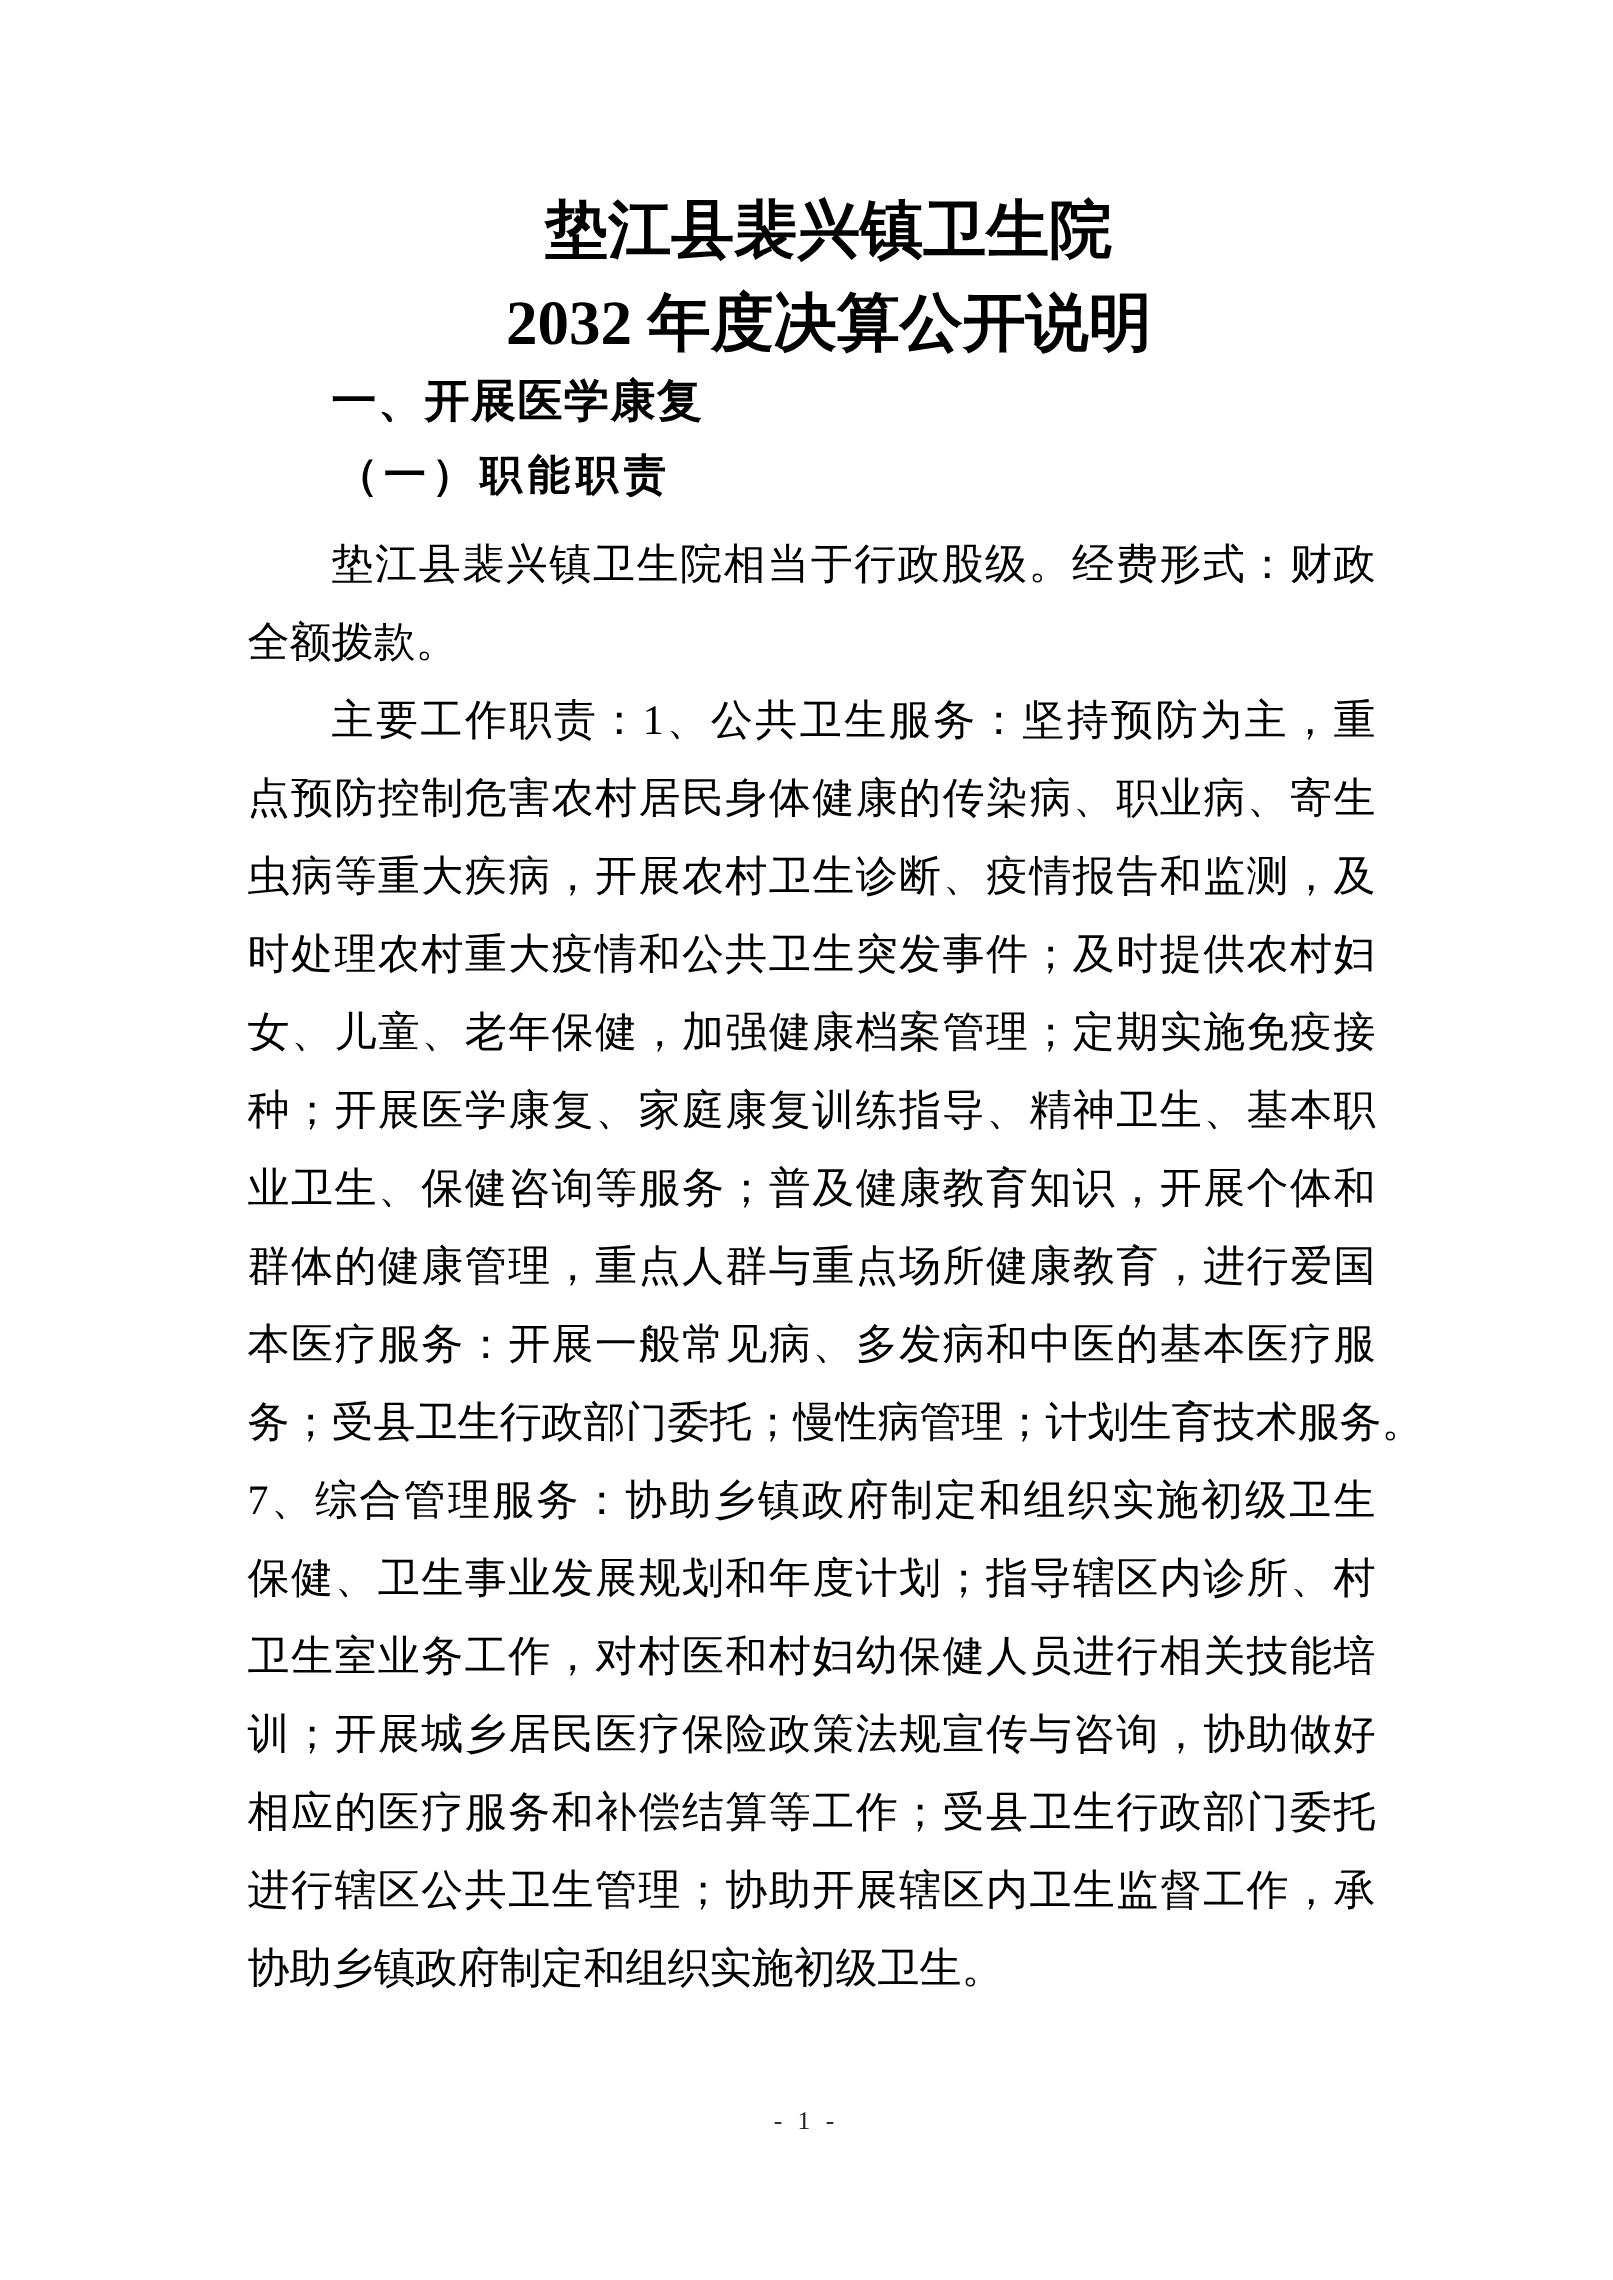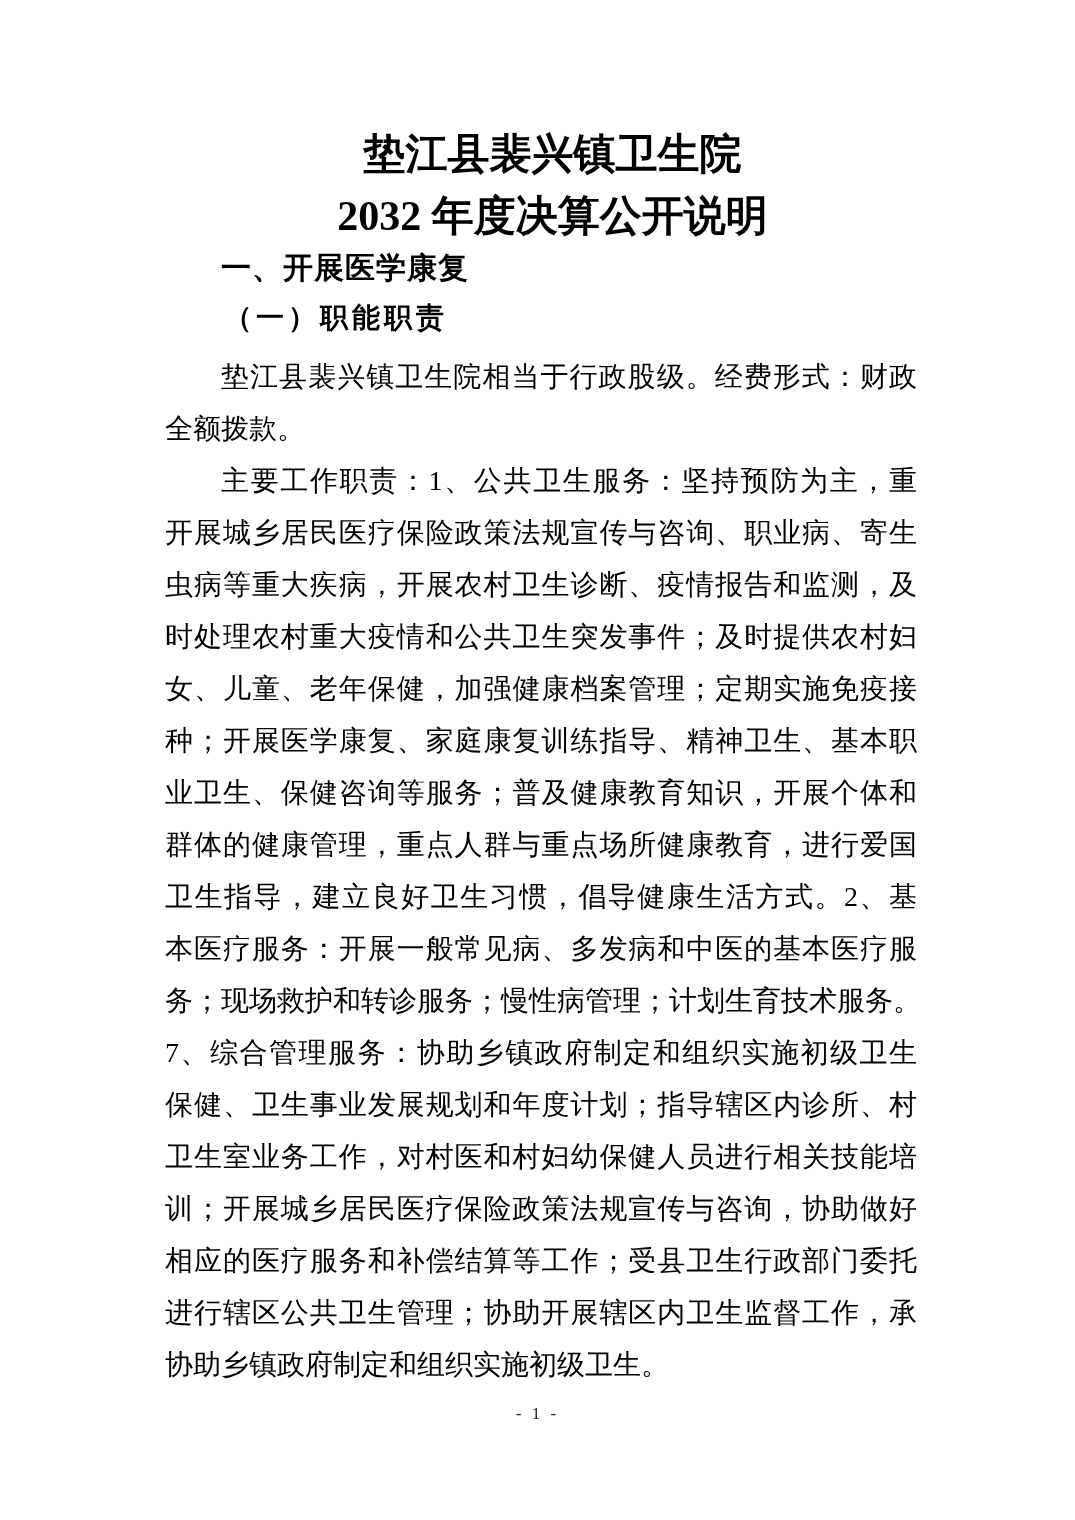--- a/index.html
+++ b/index.html
@@ -99,30 +99,29 @@
   </div>
 
   <div class="section-heading">一、开展医学康复</div>
 
   <div class="subsection-heading">（一）职能职责</div>
 
   <div class="body-text">
     <div class="line indent">垫江县裴兴镇卫生院相当于行政股级。经费形式：财政</div>
     <div class="line end">全额拨款。</div>
     <div class="line indent">主要工作职责：1、公共卫生服务：坚持预防为主，重</div>
-    <div class="line">开展城乡居民医疗保险政策法规宣传与咨询、职业病、寄生</div>
+    <div class="line">点预防控制危害农村居民身体健康的传染病、职业病、寄生</div>
     <div class="line">虫病等重大疾病，开展农村卫生诊断、疫情报告和监测，及</div>
     <div class="line">时处理农村重大疫情和公共卫生突发事件；及时提供农村妇</div>
     <div class="line">女、儿童、老年保健，加强健康档案管理；定期实施免疫接</div>
     <div class="line">种；开展医学康复、家庭康复训练指导、精神卫生、基本职</div>
     <div class="line">业卫生、保健咨询等服务；普及健康教育知识，开展个体和</div>
     <div class="line">群体的健康管理，重点人群与重点场所健康教育，进行爱国</div>
-    <div class="line">卫生指导，建立良好卫生习惯，倡导健康生活方式。2、基</div>
     <div class="line">本医疗服务：开展一般常见病、多发病和中医的基本医疗服</div>
-    <div class="line">务；现场救护和转诊服务；慢性病管理；计划生育技术服务。</div>
+    <div class="line">务；受县卫生行政部门委托；慢性病管理；计划生育技术服务。</div>
     <div class="line">7、综合管理服务：协助乡镇政府制定和组织实施初级卫生</div>
     <div class="line">保健、卫生事业发展规划和年度计划；指导辖区内诊所、村</div>
     <div class="line">卫生室业务工作，对村医和村妇幼保健人员进行相关技能培</div>
     <div class="line">训；开展城乡居民医疗保险政策法规宣传与咨询，协助做好</div>
     <div class="line">相应的医疗服务和补偿结算等工作；受县卫生行政部门委托</div>
     <div class="line">进行辖区公共卫生管理；协助开展辖区内卫生监督工作，承</div>
     <div class="line end">协助乡镇政府制定和组织实施初级卫生。</div>
   </div>
 
   <div class="page-number">- 1 -</div>

